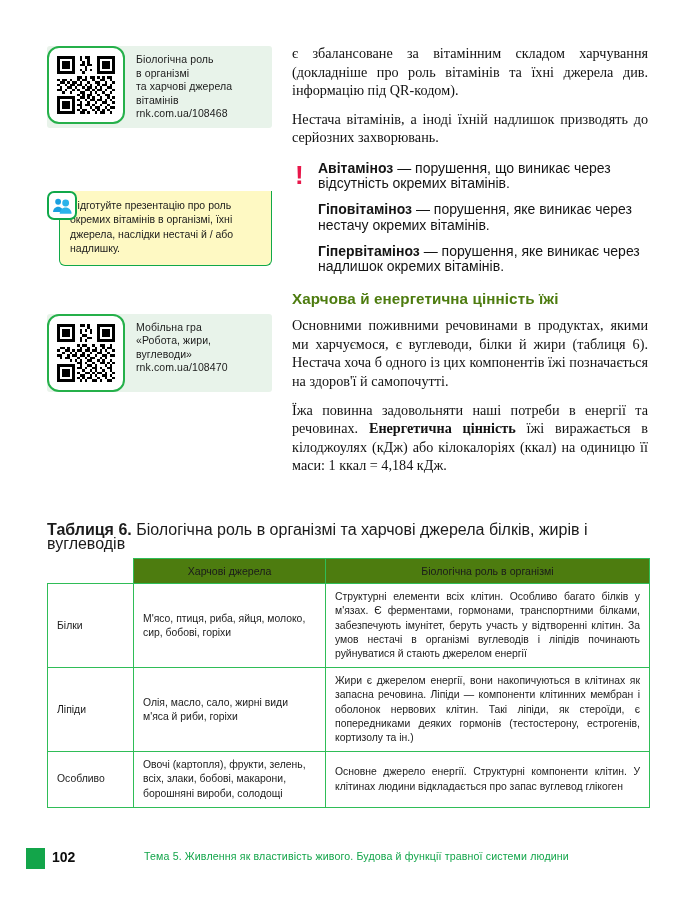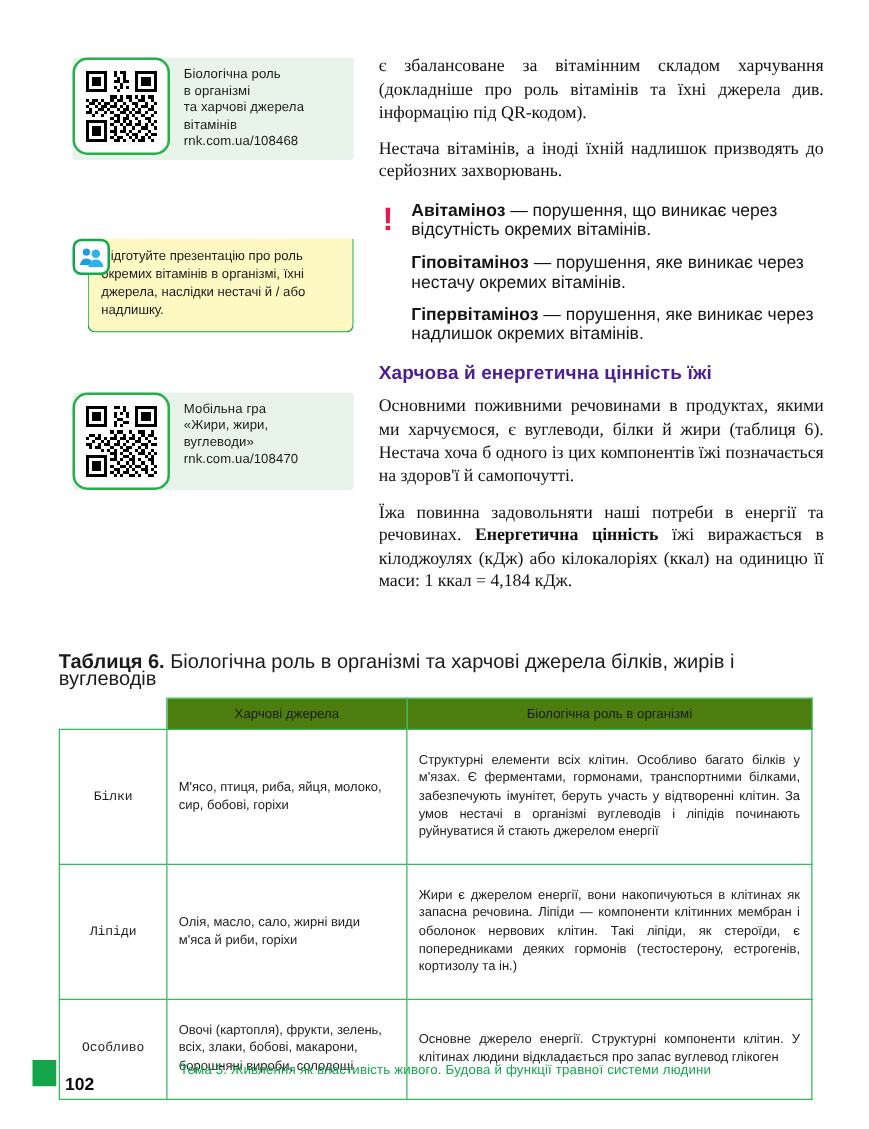--- a/index.html
+++ b/index.html
@@ -14,21 +14,21 @@
     position: relative;
     width: 695px;
     height: 903px;
     overflow: hidden;
     background: #fff;
   }
 
   
   .top-area {
     position: absolute;
-    left: 11px; top: 0;
+    left: 0; top: 0;
     width: 573px;
     height: 515px;
   }
 
   .left-col {
     position: absolute;
     left: 47px;
     top: 46px;
     width: 225px;
   }
@@ -147,21 +147,21 @@
   .def {
     font-size: 14px;
     line-height: 15.2px;
     color: #141414;
     margin-bottom: 11px;
   }
   .def:last-child { margin-bottom: 0; }
   .def b { font-weight: bold; }
 
   .section-head {
-    color: #4c1d95;
+    color: #4d7c0f;
     font-size: 15.2px;
     font-weight: bold;
     margin: 4px 0 9px 0;
     letter-spacing: .1px;
   }
 
   
   .table-wrap {
     position: absolute;
     left: 47px;
@@ -181,38 +181,37 @@
     width: 602px;
     table-layout: fixed;
   }
   table.data td, table.data th {
     border: 1.4px solid #2fbd57;
     vertical-align: middle;
     font-weight: normal;
     font-size: 10.4px;
     line-height: 14.2px;
     color: #1b1b1b;
-    padding: 18px 9px;
+    padding: 6px 9px;
   }
   table.data thead th {
     background: #4d7c0f;
     text-align: center;
     padding: 5px 6px;
     font-size: 10.6px;
   }
   th.corner {
     background: #ffffff !important;
     border-left: none !important;
     border-top: none !important;
     border-bottom: 1.4px solid #2fbd57 !important;
   }
   td.rowhead {
-    text-align: center;
+    text-align: left;
     width: 86px;
-    font-family: Liberation Mono, monospace;
   }
   td.sources { width: 192px; }
   td.role {
     text-align: justify;
     vertical-align: top;
   }
   col.c1 { width: 86px; }
   col.c2 { width: 192px; }
   col.c3 { width: 324px; }
 
@@ -228,21 +227,21 @@
     position: absolute;
     left: 26px;
     top: 5px;
     width: 19px;
     height: 21px;
     background: #13a54a;
   }
   .foot-page {
     position: absolute;
     left: 52px;
-    top: 16px;
+    top: 6px;
     font-size: 14px;
     font-weight: bold;
     color: #0d0d0d;
   }
   .foot-title {
     position: absolute;
     left: 144px;
     top: 7px;
     font-size: 10.6px;
     color: #13a54a;
@@ -535,21 +534,21 @@
               <rect x="10" y="23" width="1" height="1"></rect>
                 <rect x="12" y="23" width="1" height="1"></rect>
               <rect x="15" y="23" width="2" height="1"></rect>
                 <rect x="18" y="23" width="1" height="1"></rect>
               <rect x="21" y="23" width="2" height="1"></rect>
             </g>
           </svg>
         </div>
         <div class="qr-text">
           <div>Мобільна гра</div>
-          <div>«Жири, жири,</div>
+          <div>«Робота, жири,</div>
           <div>вуглеводи»</div>
           <div>rnk.com.ua/108470</div>
         </div>
       </div>
 
     </div>
 
     <div class="right-col">
 
       <p class="body-p">є збалансоване за вітамінним складом харчу­вання (докладніше про роль вітамінів та їхні джерела див. інформацію під QR-кодом).</p>

